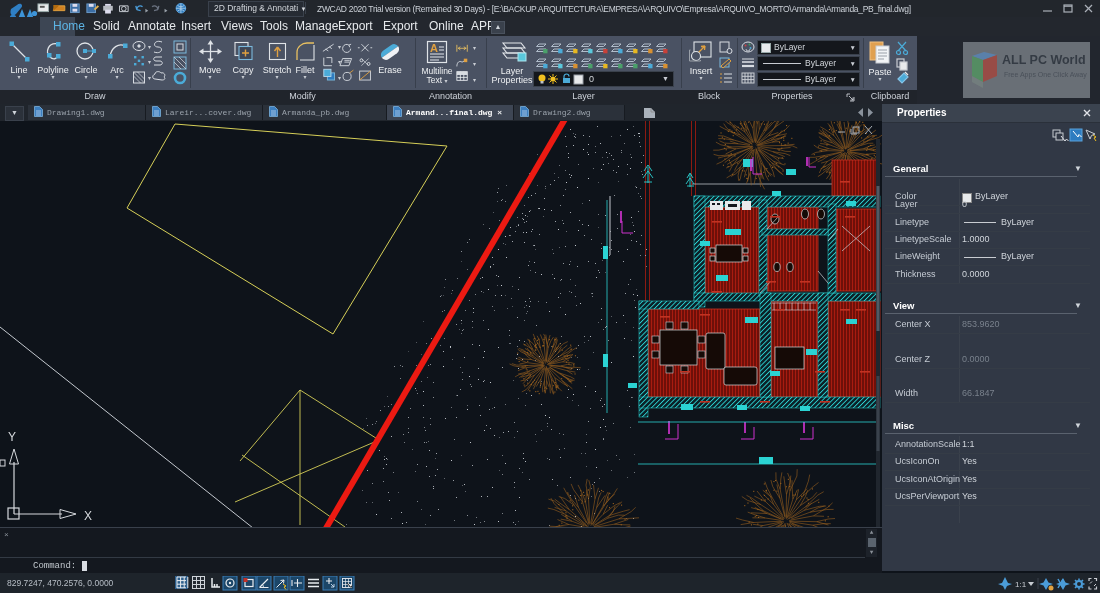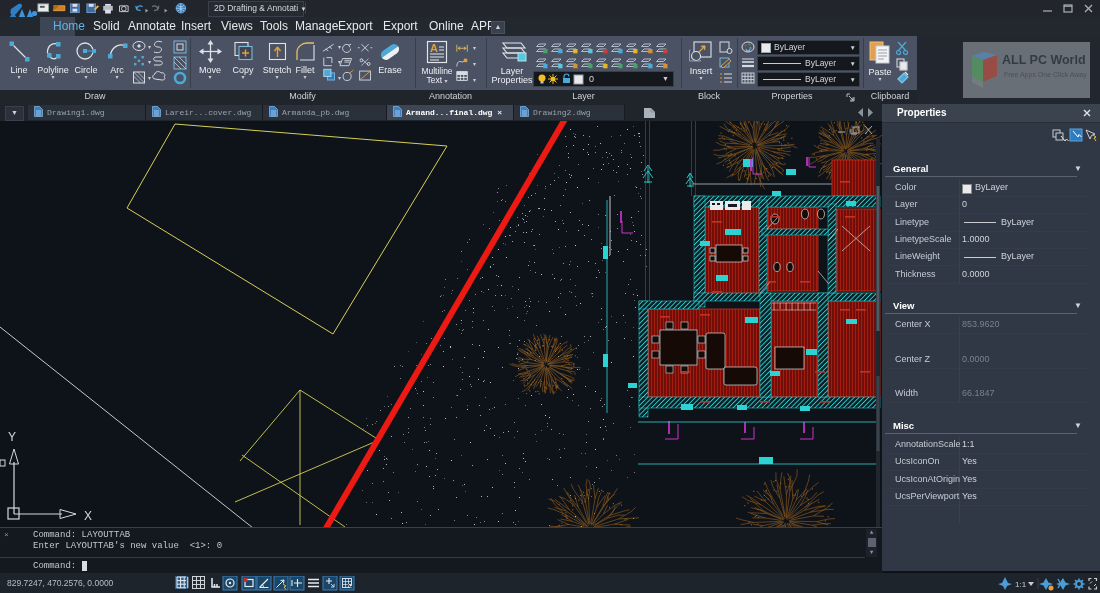--- a/index.html
+++ b/index.html
@@ -59,20 +59,21 @@
 <path d="M104 8 C104 4 108 3 110 5 M104 8 L103 4 M104 8 L108 9" stroke="#4b9cd8" stroke-width="1.4"></path>
 <path d="M113 7 l3 2 -3 2" fill="#9aa2ab" stroke="none"></path>
 <path d="M126 8 C126 4 122 3 120 5 M126 8 L127 4 M126 8 L122 9" stroke="#6a7280" stroke-width="1.4"></path>
 <path d="M133 7 l3 2 -3 2" fill="#9aa2ab" stroke="none"></path>
 <circle cx="150" cy="6.5" r="5" fill="#2e7cc0" stroke="#5aa2dc"></circle>
           <path d="M145 6.5 h10 M150 1.5 v10 M146.5 3.5 c2.5 2 4.5 2 7 0 M146.5 9.5 c2.5 -2 4.5 -2 7 0" stroke="#cfe4f4" stroke-width="0.7"></path>
 </g>
 </svg>
 <div class="abs" style="left:208px;top:1px;width:89px;height:14px;background:#262b33;border:1px solid #3a414c;font-size:8.5px;line-height:13px;color:#d3d7dc;padding-left:5px;white-space:nowrap">2D Drafting &amp; Annotati <span style="font-size:6px">▼</span></div>
 <div class="abs" style="left:305px;top:2px;width:3px;height:12px;border-left:1px solid #3a414c"></div>
+<div class="abs" style="left:317px;top:3.5px;font-size:8.5px;letter-spacing:-0.3px;white-space:nowrap;color:#ccd1d8">ZWCAD 2020 Trial version (Remained 30 Days) - [E:\BACKUP ARQUITECTURA\EMPRESA\ARQUIVO\Empresa\ARQUIVO_MORTO\Armanda\Armanda_PB_final.dwg]</div>
 <svg class="abs" style="left:1040px;top:3px" width="58" height="11" viewBox="0 0 58 11">
 <g stroke="#aab0b8" stroke-width="1.2" fill="none">
 <line x1="3" y1="8" x2="12" y2="8"></line>
 <rect x="24" y="2" width="8" height="7"></rect>
           <line x1="24" y1="3.2" x2="32" y2="3.2"></line>
 <line x1="45" y1="2" x2="52" y2="9"></line>
           <line x1="52" y1="2" x2="45" y2="9"></line>
 </g>
 </svg>
 </div>
@@ -2559,21 +2560,21 @@
 <rect x="18" y="2" width="12" height="12" fill="#2e7cc0" stroke="#5aa2dc"></rect>
           <path d="M21 4 l5 6 l1 -2.5 l2.5 2.5" stroke="#fff"></path>
 <path d="M34 3 l4 9 l1.5 -3.5 l3.5 -1.5 z" stroke="#c8ccd2"></path>
           <path d="M41 8 l3 2 -2 1 2 3" stroke="#f0c020"></path>
 </g>
 </svg>
 <span class="sect" style="top:59px">General</span>
       <span class="chev" style="top:60px">▼</span>
       <div class="hr" style="top:72px"></div>
 <div class="vgrid" style="top:75px;height:104px"></div>
-<div class="row" style="top:75.0px">
+<div class="row" style="top:84px">
         <span class="rlabel">Color</span>
         <span class="abs" style="left:80px;top:5px;width:8px;height:8px;background:#e8eaec;border:1px solid #888"></span>
         <span class="rval" style="left:93px">ByLayer</span>
         <div class="rowline" style="top:17px"></div>
       </div>
 <div class="row" style="top:92.3px">
         <span class="rlabel">Layer</span>
         <span class="rval">0</span>
         <div class="rowline" style="top:17px"></div>
       </div>
@@ -2639,22 +2640,20 @@
       </div>
 <div class="row" style="top:383.9px">
         <span class="rlabel">UcsPerViewport</span>
         <span class="rval">Yes</span>
         <div class="rowline" style="top:17px"></div>
       </div>
 </div>
 
 <div id="cmd" class="abs">
 <span class="abs" style="left:4px;top:2px;color:#8a9098;font-size:8px">×</span>
-<div class="abs" style="left:33px;top:2px;line-height:11px;white-space:pre">Command: LAYOUTTAB
-Enter LAYOUTTAB's new value  &lt;1&gt;: 0</div>
 <div class="abs" style="left:0;top:29px;width:865px;height:1px;background:#333a44"></div>
 <div class="abs" style="left:33px;top:33px">Command: <span style="background:#d8dce2;color:#d8dce2">.</span></div>
 <div class="abs" style="left:866px;top:1px;width:11px;height:28px;background:#1d222a">
 <div class="abs" style="left:0;top:0;width:11px;height:8px;color:#8a9098;font-size:6px;text-align:center;line-height:8px">▲</div>
 <div class="abs" style="left:1.5px;top:9px;width:8px;height:9px;background:#5a636e"></div>
 <div class="abs" style="left:0;top:20px;width:11px;height:8px;color:#8a9098;font-size:6px;text-align:center;line-height:8px">▼</div>
 </div>
 </div>
 
 <div id="status" class="abs">

